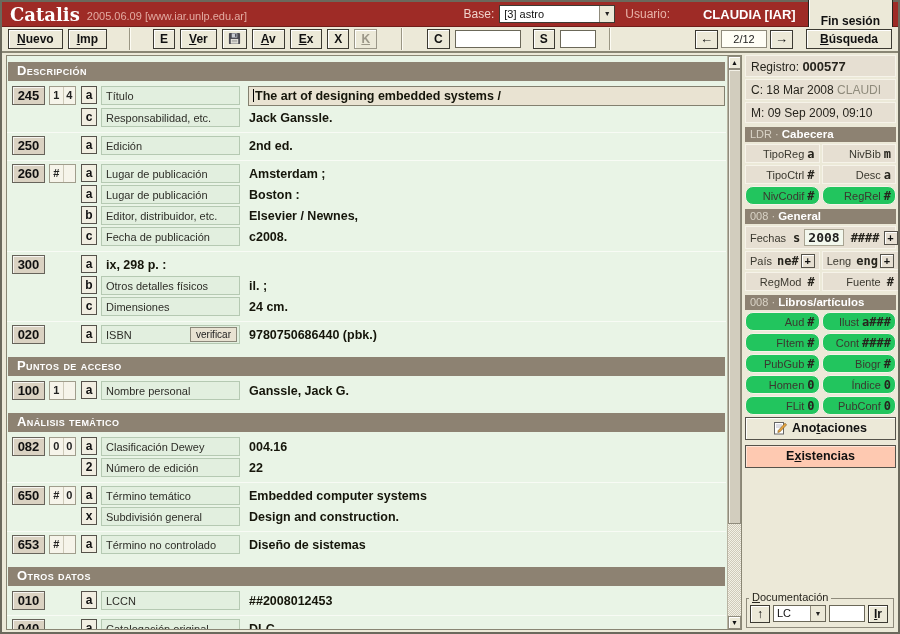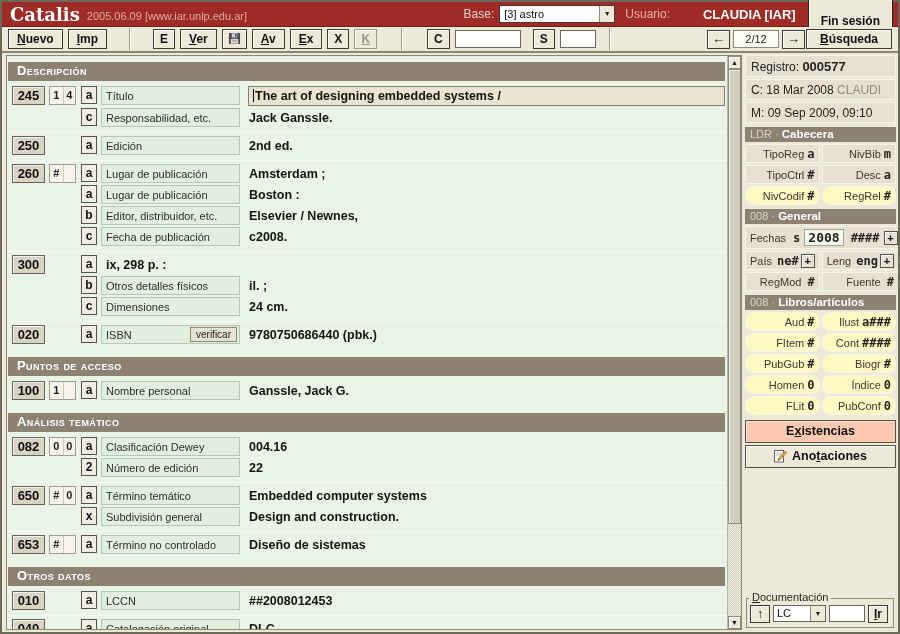--- a/index.html
+++ b/index.html
@@ -29,21 +29,21 @@
   .tbtn.sq { padding:0 6px; }
   .tbtn.disabled { color:#9b9788; border-color:#9b9788; }
   .tsep { width:0; height:22px; border-left:1px solid #9a9683; border-right:1px solid #fdfcf4; margin:0 14px; }
   .tgap { width:5px; }
   .tinput { height:18px; border:1px solid #6b6859; background:#fff; font-size:12px; padding:0 2px; }
   .c-input { width:66px; margin-left:5px; }
   .s-input { width:36px; margin-left:5px; }
   .navbtn { height:19px; width:23px; padding:0; font-size:13px; line-height:16px; }
   .posbox { width:46px; height:18px; background:#fffef6; border:1px solid #8f8b7c; font-size:11px;
             text-align:center; line-height:16px; margin:0 3px; color:#222; }
-  .busqueda { margin-left:1px; padding:0 13px; }
+  .busqueda { margin-left:13px; padding:0 13px; }
 
   
   .workspace { flex:1; display:flex; overflow:hidden; }
   .main { position:relative; flex:1; background:#e9f4e6; border:1px solid #898674;
           margin:2px 3px 2px 4px; overflow:hidden; }
   .record { margin-right:15px; padding-top:1px; }
 
   .sec-header { margin:8px 1px 4px; background:#8d8272; color:#fff; font-weight:bold; font-size:13px;
                 font-variant:small-caps; letter-spacing:.4px; padding:1px 9px 3px; }
   .record .sec-header:first-child { margin-top:5px; }
@@ -86,21 +86,21 @@
   .sidebar { width:153px; flex:0 0 153px; display:flex; flex-direction:column; gap:2px; padding:2px 2px 3px 0; }
   .sinfo { background:#e6dfd2; border:1px solid #f6f3e9; padding:3px 5px 2px; font-size:12px; color:#26241d;
            white-space:nowrap; overflow:hidden; }
   .sinfo b { font-size:13px; }
   .muted { color:#8f8b7c; }
   .sheader { background:#8d8272; padding:1px 5px 2px; font-size:11px; color:#d9d3c6; margin-top:2px; }
   .sheader b { color:#fff; font-size:11.5px; }
   .sgrid { display:grid; grid-template-columns:1fr 1fr; gap:2px; }
   .scell { background:#e6dfd2; border:1px solid #f6f3e9; padding:2px 4px 1px; text-align:right;
            font-size:11px; color:#3a382f; min-height:19px; white-space:nowrap; }
-  .scell.pink, .pink { background:#fef9c3;border-radius:8px; }
+  .scell.pink, .pink { background:#22c55e;border-radius:8px; }
   .cval { font-family:"DejaVu Sans Mono", monospace; font-weight:bold; font-size:12px; color:#26241d; margin-left:3px; }
   .scell.flexcell { display:flex; align-items:center; justify-content:flex-end; gap:2px; }
   .plus { width:14px; height:14px; flex:0 0 14px; background:#e6dfd2; border:1px solid #55524a;
           box-shadow:inset 1px 1px 0 #fff; font-weight:bold; font-size:11px; line-height:12px;
           text-align:center; color:#111; cursor:default; }
   .fechas { display:flex; align-items:center; gap:4px; background:#e6dfd2; border:1px solid #f6f3e9;
             padding:2px 4px; font-size:11px; color:#3a382f; min-height:23px; }
   .year { background:#f3f8ee; border:1px solid #a8a492; font-family:"DejaVu Sans Mono", monospace;
           font-weight:bold; font-size:13px; padding:0 3px; height:17px; line-height:16px; color:#222; }
   .fechas .plus { margin-left:auto; }
@@ -468,30 +468,30 @@
           <div class="scell pink"><span>FItem</span><span class="cval">#</span></div>
           <div class="scell pink"><span>Cont</span><span class="cval">####</span></div>
           <div class="scell pink"><span>PubGub</span><span class="cval">#</span></div>
           <div class="scell pink"><span>Biogr</span><span class="cval">#</span></div>
           <div class="scell pink"><span>Homen</span><span class="cval">0</span></div>
           <div class="scell pink"><span>Índice</span><span class="cval">0</span></div>
           <div class="scell pink"><span>FLit</span><span class="cval">0</span></div>
           <div class="scell pink"><span>PubConf</span><span class="cval">0</span></div>
         </div>
 
-      <div class="bigbtn ex-btn">E<u>x</u>istencias</div>
       <div class="bigbtn an-btn">
         <svg width="13" height="14" viewBox="0 0 13 14">
           <rect x="0.5" y="1.5" width="9" height="11.5" fill="#fff" stroke="#666"></rect>
           <line x1="2" y1="4" x2="8" y2="4" stroke="#aab" stroke-width="0.8"></line>
           <line x1="2" y1="6" x2="8" y2="6" stroke="#aab" stroke-width="0.8"></line>
           <path d="M4.2 9.6 L11 2.2 L12.6 3.8 L5.8 11 L3.8 11.5 Z" fill="#e8a33d" stroke="#7a5a1e" stroke-width="0.6"></path>
         </svg>
         <span>Ano<u>t</u>aciones</span>
       </div>
+      <div class="bigbtn ex-btn">E<u>x</u>istencias</div>
 
       <div class="docgrp">
         <span class="doclegend"><u>D</u>ocumentación</span>
         <span class="upbtn">↑</span>
         <span class="docsel">
           <span class="txt">LC</span>
           <span class="selarr">▼</span>
         </span>
         <input class="docinput" value="" style="">
         <button class="gobtn"><u>I</u>r</button>

